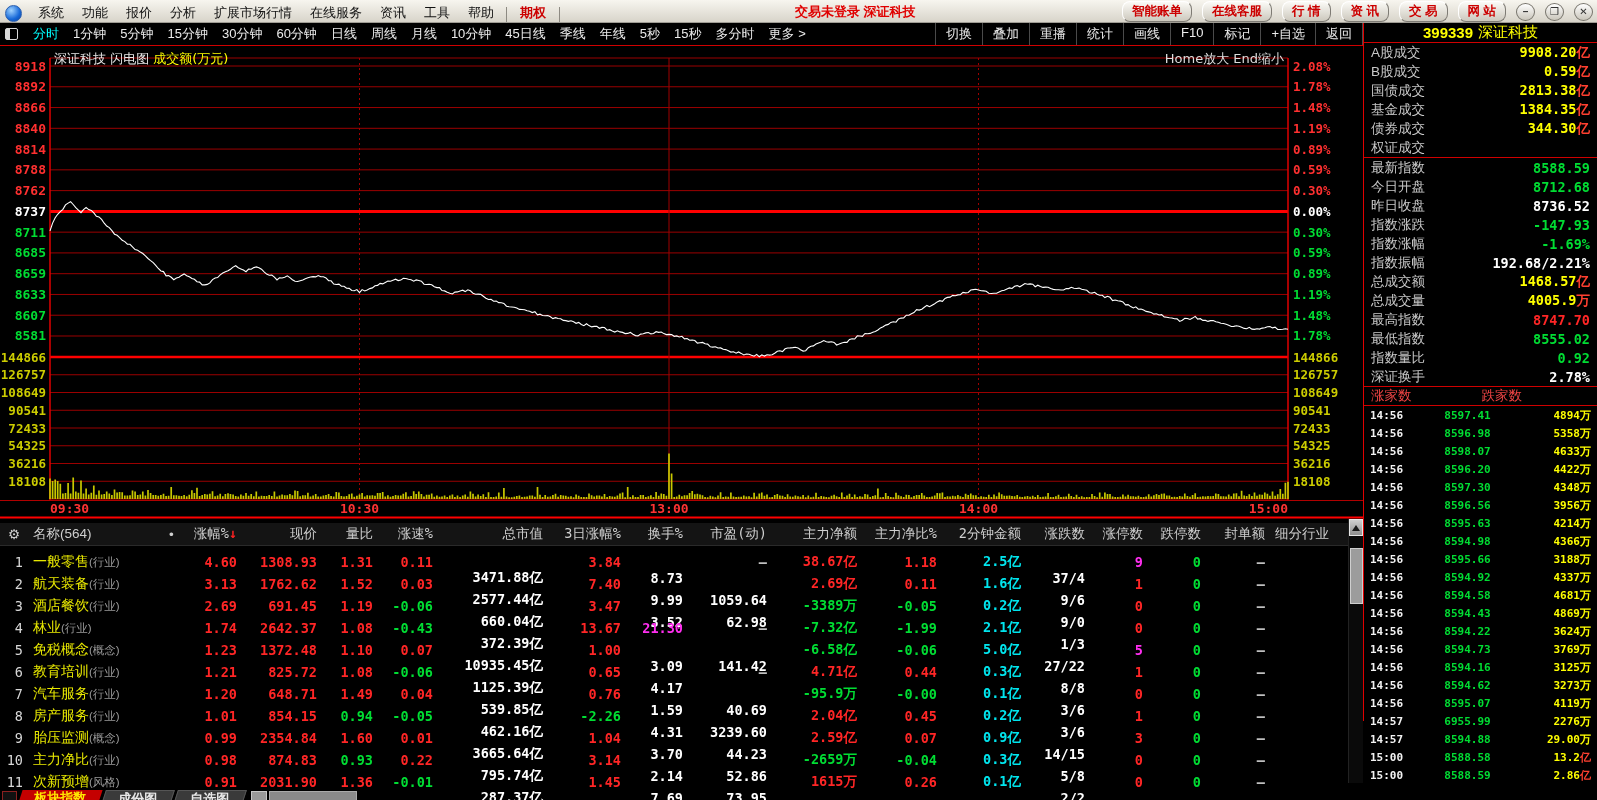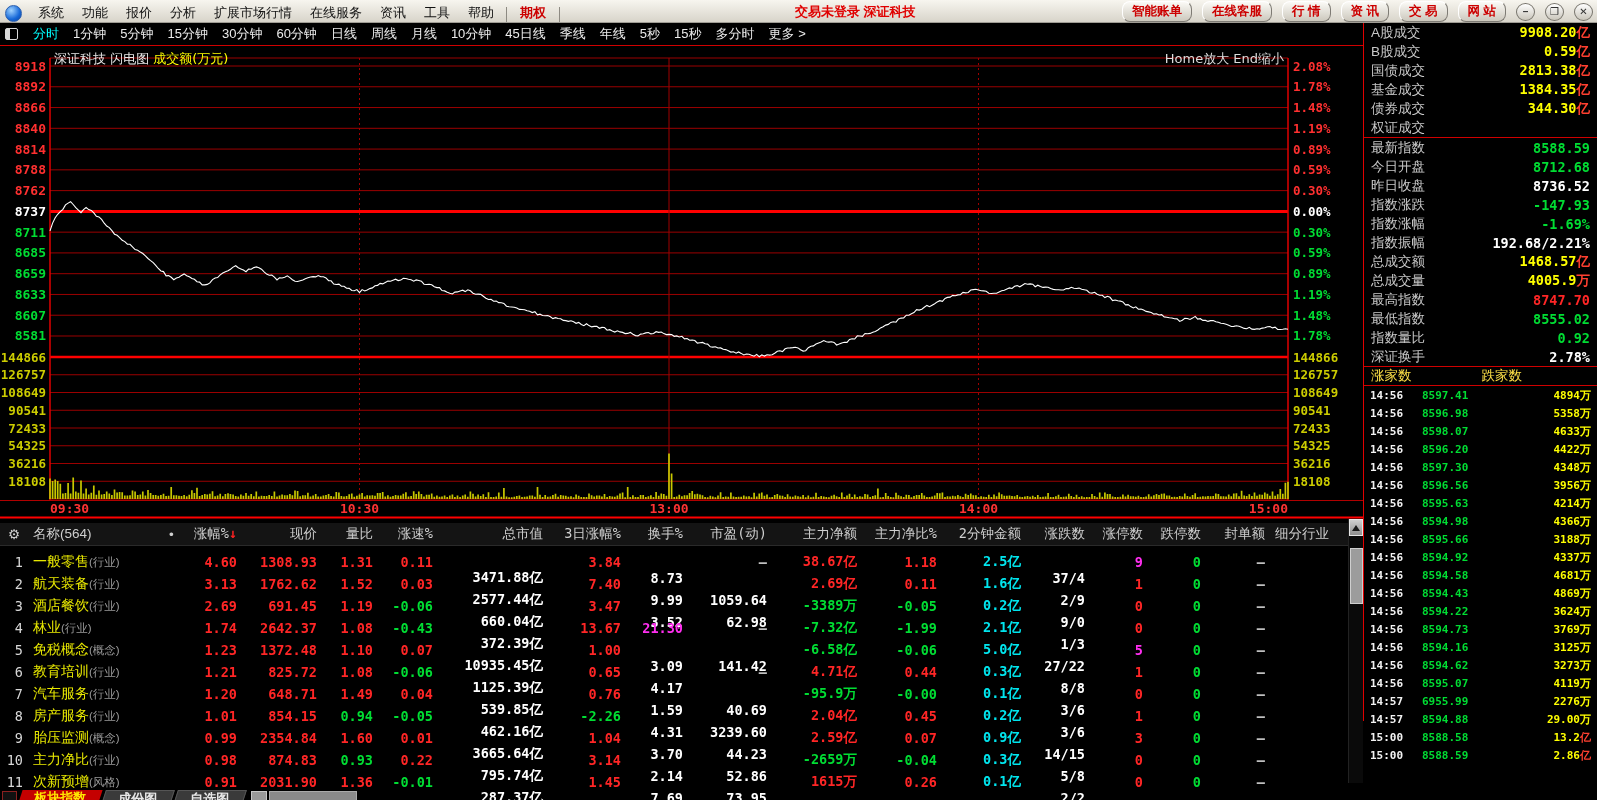--- a/index.html
+++ b/index.html
@@ -34,26 +34,26 @@
   .tool{padding:2px 10px;border-right:1px solid #4a4a4a;white-space:nowrap;}
   
   #symbol-head{height:22px;border-bottom:1px solid #d00000;display:flex;align-items:center;justify-content:center;
                gap:5px;background:#000;}
   #symbol-code{color:#ffff00;font-weight:bold;font-size:15px;}
   #symbol-name{color:#ffff00;font-size:15px;}
   .stat-row{height:19px;display:flex;align-items:center;justify-content:space-between;padding:0 7px;}
   .stat-label{color:#c8c8c8;font-size:13.5px;}
   .stat-val{font-size:13.5px;font-weight:bold;font-family:"DejaVu Sans Mono","Liberation Mono",monospace;}
   .red-sep{border-top:1px solid #d00000;height:0;}
-  #updown-head{height:21px;display:flex;align-items:flex-start;color:#fde047;font-size:13.5px;padding:0 7px;}
+  #updown-head{height:21px;display:flex;align-items:flex-start;color:#ef4444;font-size:13.5px;padding:0 7px;}
   #updown-head .dn{margin-left:70px;}
   .tick-row{height:18px;display:flex;align-items:center;padding:0 6px;font-size:11px;font-weight:bold;
             font-family:"DejaVu Sans Mono","Liberation Mono",monospace;}
   .tick-time{width:52px;color:#f2f2f2;}
-  .tick-price{flex:1;text-align:left;}
+  .tick-price{flex:1;text-align:center;}
   .tick-amt{width:78px;text-align:right;}
   
   .c-yellow{color:#ffff00;}.c-green{color:#00dd33;}.c-red{color:#ff2626;}.c-white{color:#ffffff;margin-top:32px;}
   .c-cyan{color:#00e5ee;}.c-magenta{color:#ff2ef0;}.c-gray{color:#c0c0c0;}.c-sufred{color:#ff4030;}
   
   #sector-table{position:relative;background:#000;}
   .t-row{display:grid;align-items:center;height:22px;}
   #t-head{height:22px;background:#141414;border-bottom:1px solid #2a2a2a;color:#cfcfcf;font-size:13px;}
   #t-head .cell{font-weight:normal;}
   .cell{padding:0 5px;white-space:nowrap;overflow:hidden;font-size:13.5px;}
@@ -103,20 +103,31 @@
     </div>
 </div>
 
 <div id="body-row">
 
   <div id="left-col">
     <div id="toolbar">
       <span id="panel-icon"></span>
       <span id="period-items"><span class="period active">分时</span><span class="period">1分钟</span><span class="period">5分钟</span><span class="period">15分钟</span><span class="period">30分钟</span><span class="period">60分钟</span><span class="period">日线</span><span class="period">周线</span><span class="period">月线</span><span class="period">10分钟</span><span class="period">45日线</span><span class="period">季线</span><span class="period">年线</span><span class="period">5秒</span><span class="period">15秒</span><span class="period">多分时</span></span>
       <span class="period">更多 &gt;</span>
+      <div id="tools">
+          <span class="tool">切换</span>
+          <span class="tool">叠加</span>
+          <span class="tool">重播</span>
+          <span class="tool">统计</span>
+          <span class="tool">画线</span>
+          <span class="tool">F10</span>
+          <span class="tool">标记</span>
+          <span class="tool">+自选</span>
+          <span class="tool">返回</span>
+        </div>
     </div>
 
     <svg id="chart" width="1363" height="473" viewBox="0 0 1363 473">
         <rect x="0" y="0" width="1363" height="473" fill="#000"></rect>
         <line x1="50" y1="12" x2="1288" y2="12" stroke="#9b0000" stroke-width="1"></line>
         <line x1="50" y1="20" x2="1288" y2="20" stroke="#9b0000" stroke-width="1"></line>
         <text x="46" y="24.5" fill="#ff3030" text-anchor="end" font-size="13" font-weight="bold" font-family="DejaVu Sans Mono,monospace">8918</text>
         <text x="1293" y="24.5" fill="#ff3030" text-anchor="start" font-size="12.5" font-weight="bold" font-family="DejaVu Sans Mono,monospace">2.08%</text>
         <line x1="50" y1="40.769" x2="1288" y2="40.769" stroke="#9b0000" stroke-width="1"></line>
         <text x="46" y="45.269" fill="#ff3030" text-anchor="end" font-size="13" font-weight="bold" font-family="DejaVu Sans Mono,monospace">8892</text>
@@ -252,21 +263,21 @@
             <span class="cell num c-red">1762.62</span>
             <span class="cell num c-red">1.52</span>
             <span class="cell num c-red">0.03</span>
             <span class="cell num c-white">2577.44亿</span>
             <span class="cell num c-red">7.40</span>
             <span class="cell num c-white">9.99</span>
             <span class="cell num c-white">1059.64</span>
             <span class="cell num c-red">2.69亿</span>
             <span class="cell num c-red">0.11</span>
             <span class="cell num c-cyan">1.6亿</span>
-            <span class="cell num c-white">2/9</span>
+            <span class="cell num c-white">9/6</span>
             <span class="cell num c-red">1</span>
             <span class="cell num c-green">0</span>
             <span class="cell num c-gray">–</span>
             <span class="cell c-gray" style="text-align: left;"></span>
           </div>
           <div class="t-row" style="grid-template-columns: 28px 136px 16px 62px 80px 56px 60px 110px 78px 62px 84px 90px 80px 84px 64px 58px 58px 64px 60px;">
             <span class="cell rowno">3</span>
             <span class="cell name"><span>酒店餐饮</span><span class="tag">(行业)</span></span>
             <span class="cell"></span>
             <span class="cell num c-red">2.69</span>
@@ -470,20 +481,24 @@
 
     <div id="t-scroll">
       <div class="btn">
           <span class="tri"></span>
         </div>
       <div class="thumb"></div>
     </div>
   </div>
 
   <div id="right-col">
+    <div id="symbol-head">
+      <span id="symbol-code">399339</span>
+      <span id="symbol-name">深证科技</span>
+    </div>
     <div id="stats-top">
         <div class="stat-row">
           <span class="stat-label">A股成交</span>
           <span class="stat-val"><span class="c-yellow">9908.20</span><span class="c-sufred">亿</span></span>
         </div>
         <div class="stat-row">
           <span class="stat-label">B股成交</span>
           <span class="stat-val"><span class="c-yellow">0.59</span><span class="c-sufred">亿</span></span>
         </div>
         <div class="stat-row">

